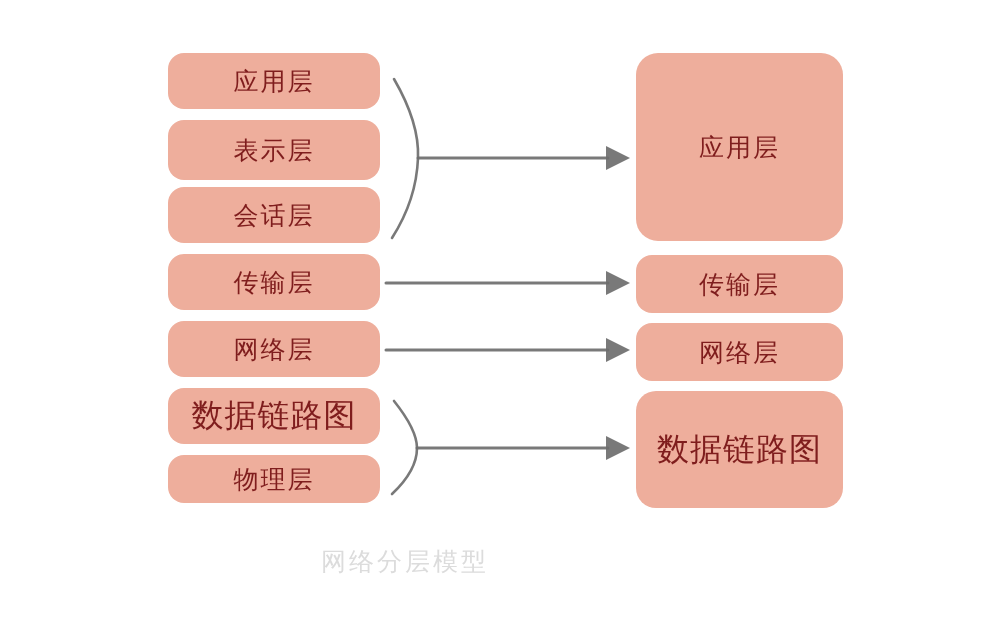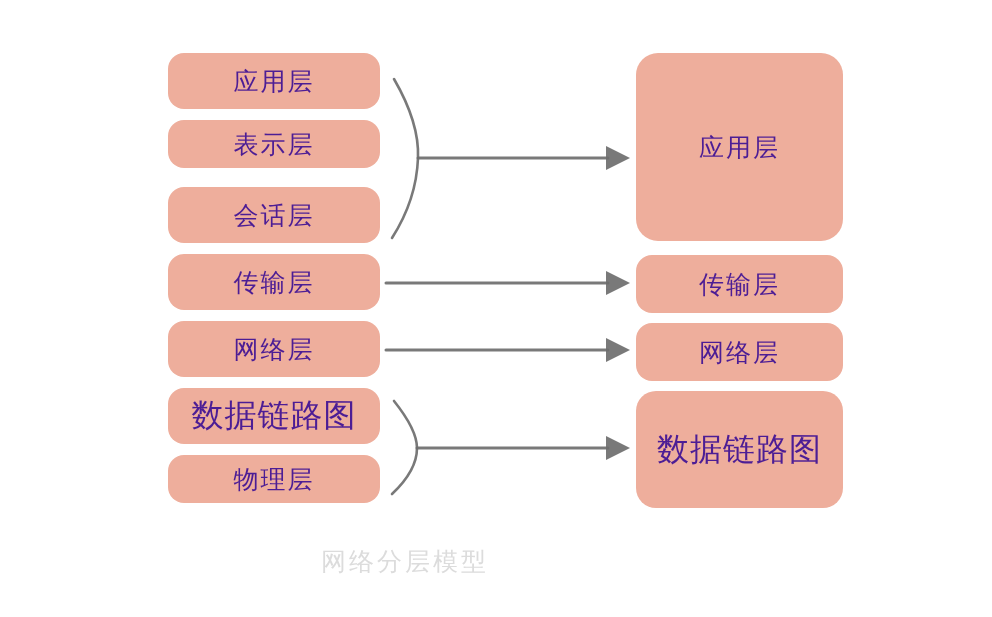--- a/index.html
+++ b/index.html
@@ -17,21 +17,21 @@
     background: #ffffff;
     overflow: hidden;
   }
   .layer-box {
     position: absolute;
     background: #EEAE9C;
     border-radius: 16px;
     display: flex;
     align-items: center;
     justify-content: center;
-    color: #4c1d95;
+    color: #7f1d1d;
     font-family: "DejaVu Sans", sans-serif;
     font-size: 25px;
     letter-spacing: 2px;
     box-sizing: border-box;
     user-select: none;
   }
   .layer-box.wide-label {
     font-size: 32px;
     letter-spacing: 1px;
   }
@@ -78,21 +78,21 @@
 </style>
 </head>
 <body>
 
 <div id="canvas">
 
   <div id="left-column">
     <div class="layer-box" style="top:53px;height:56px;">
       <span>应用层</span>
     </div>
-    <div class="layer-box" style="top:120px;height:48px;">
+    <div class="layer-box" style="top:120px;height:60px;">
       <span>表示层</span>
     </div>
     <div class="layer-box" style="top:187px;height:56px;">
       <span>会话层</span>
     </div>
     <div class="layer-box" style="top:254px;height:56px;">
       <span>传输层</span>
     </div>
     <div class="layer-box" style="top:321px;height:56px;">
       <span>网络层</span>

